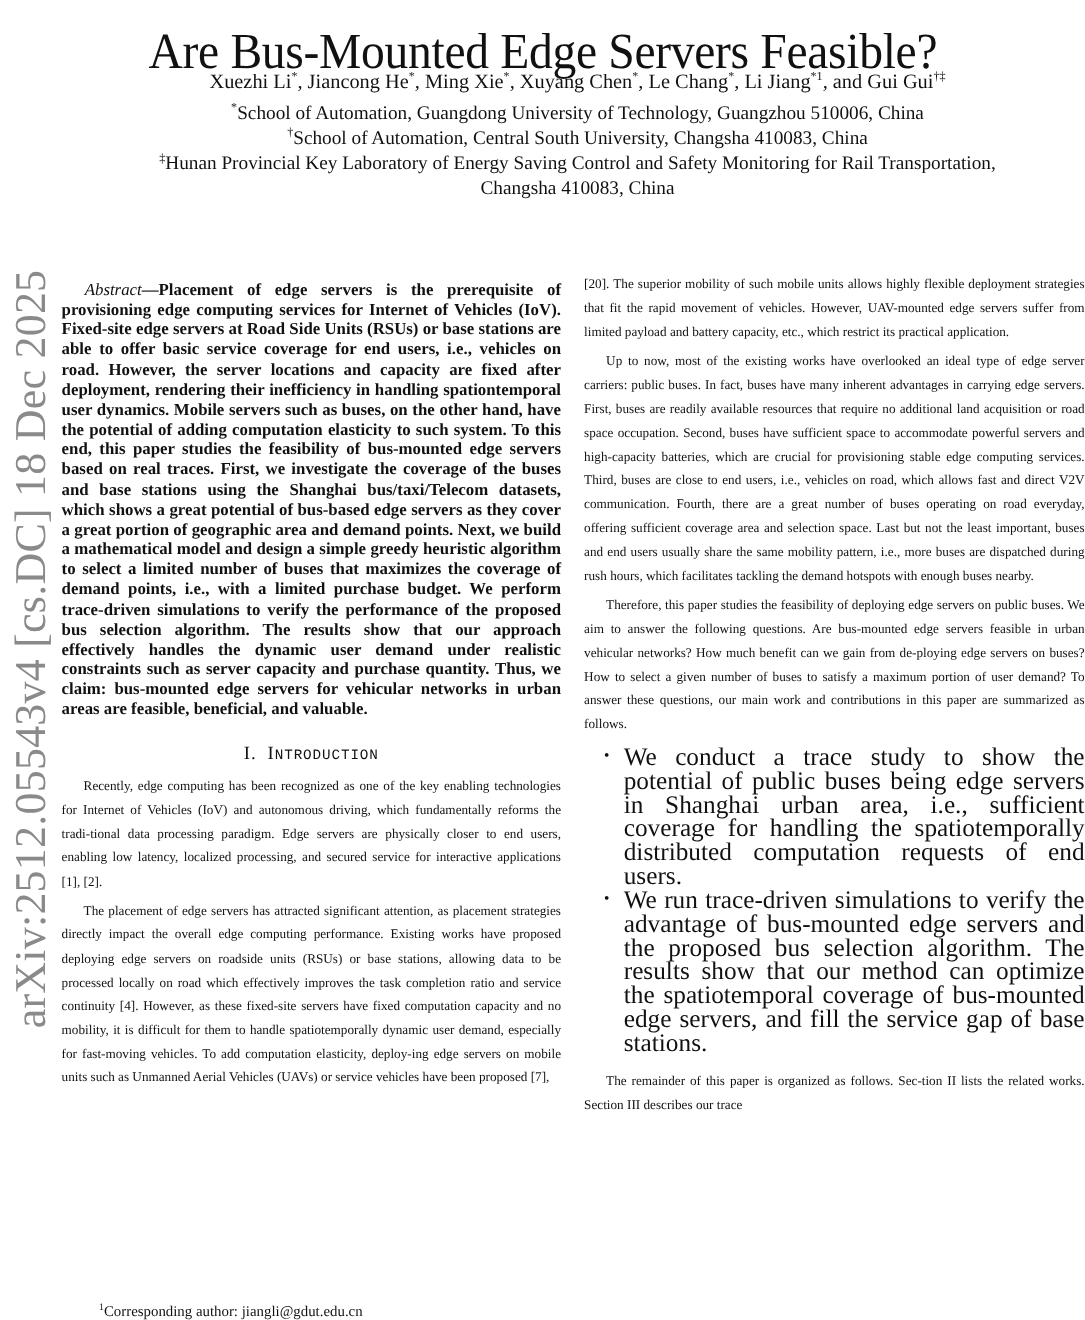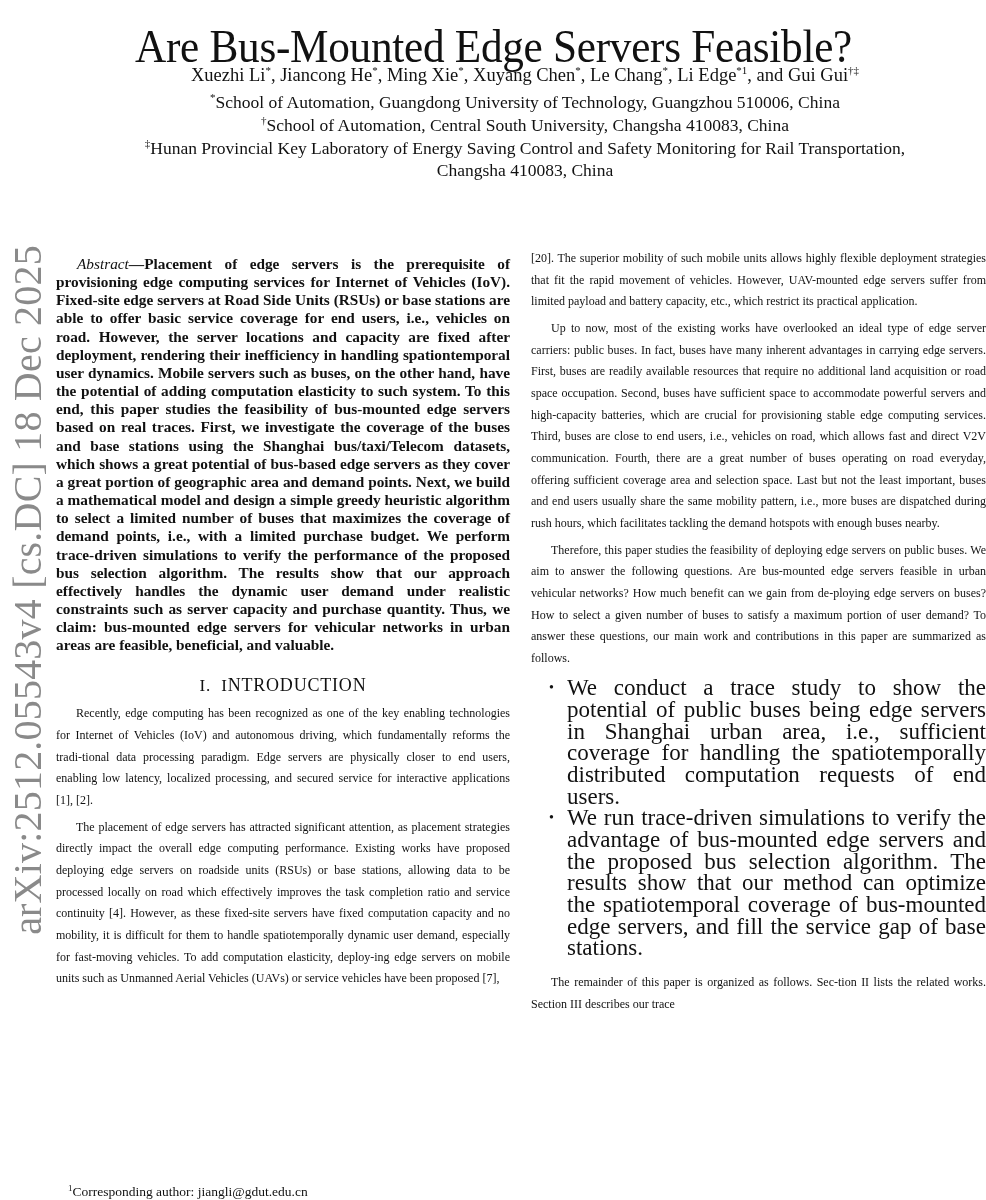--- a/index.html
+++ b/index.html
@@ -24,38 +24,38 @@
       transform: translate(-50%, -50%) rotate(-90deg);
       letter-spacing: 0.2px;
     }
     .col { position: absolute; text-align: justify; }
     .col-left { left: 56px; top: 255px; width: 454px; }
     .col-right { left: 531px; top: 248px; width: 455px; }
     .abstract { font-weight: bold; font-size: 15.3px; line-height: 18.15px; margin: 0; text-indent: 21px; }
     .abstract .lead { font-style: italic; font-weight: normal; }
     .abstract.index { margin-top: 1px; }
     .section-heading { text-align: center; font-size: 17px; line-height: 22px; margin: 20px 0 6px 0; letter-spacing: 0.8px; }
-    .section-heading .sc { font-size: 18px; }
+    .section-heading .sc { font-size: 13px; font-family: Liberation Mono, monospace; }
     .para { font-size: 12px; line-height: 21.65px; margin: 0; text-indent: 20px; }
     .para + .para { margin-top: 5px; }
     .para.noindent { text-indent: 0; }
     ul.contrib { margin: 8px 0 0 0; padding: 0 0 0 36px; list-style: none; }
     ul.contrib li { position: relative; font-size: 23px; line-height: 21.65px; text-align: justify; }
     ul.contrib li::before { content: "\2022"; position: absolute; left: -18px; top: 0; font-size: 14px; }
     .gap { height: 13px; }
-    .footnote { position: absolute; left: 68px; top: 1184px; font-size: 13.5px; line-height: 16px; }
+    .footnote { position: absolute; left: 90px; top: 1184px; font-size: 13.5px; line-height: 16px; }
     .footnote sup { font-size: 9px; vertical-align: 5px; line-height: 0; }
   </style>
 </head>
 <body>
 
 <h1 class="title">Are Bus-Mounted Edge Servers Feasible?</h1>
 
 <div class="authors">
-  <span>Xuezhi Li</span><sup>*</sup><span>, </span><span>Jiancong He</span><sup>*</sup><span>, </span><span>Ming Xie</span><sup>*</sup><span>, </span><span>Xuyang Chen</span><sup>*</sup><span>, </span><span>Le Chang</span><sup>*</sup><span>, </span><span>Li Edge</span><sup>*1</sup><span>, </span><span>and </span><span>Gui Gui</span><sup>†‡</sup>
+  <span>Xuezhi Li</span><sup>*</sup><span>, </span><span>Jiancong He</span><sup>*</sup><span>, </span><span>Ming Xie</span><sup>*</sup><span>, </span><span>Xuyang Chen</span><sup>*</sup><span>, </span><span>Le Chang</span><sup>*</sup><span>, </span><span>Li Jiang</span><sup>*1</sup><span>, </span><span>and </span><span>Gui Gui</span><sup>†‡</sup>
 </div>
 
 <div class="affil" style="top:91px;"><sup>*</sup><span>School of Automation, Guangdong University of Technology, Guangzhou 510006, China</span></div>
 <div class="affil" style="top:114px;"><sup>†</sup><span>School of Automation, Central South University, Changsha 410083, China</span></div>
 <div class="affil" style="top:137px;"><sup>‡</sup><span>Hunan Provincial Key Laboratory of Energy Saving Control and Safety Monitoring for Rail Transportation,</span></div>
 <div class="affil" style="top:159px;"><span>Changsha 410083, China</span></div>
 
 <div class="watermark">
   <span>arXiv:2512.05543v4  [cs.DC]  18 Dec 2025</span>
 </div>

